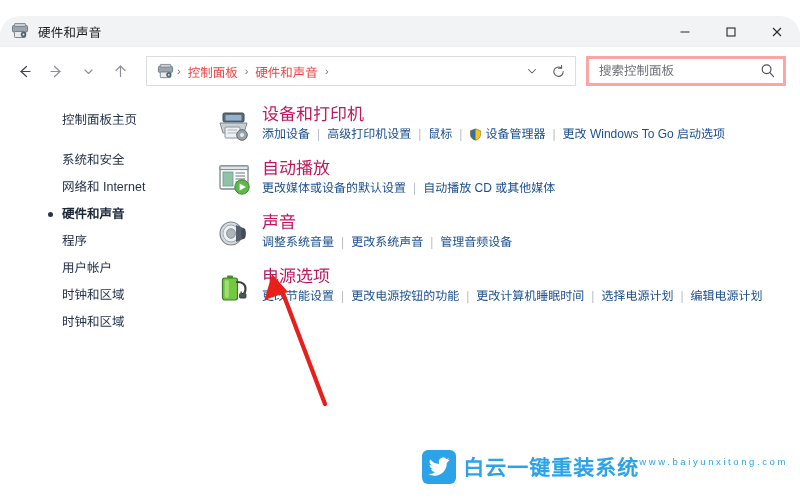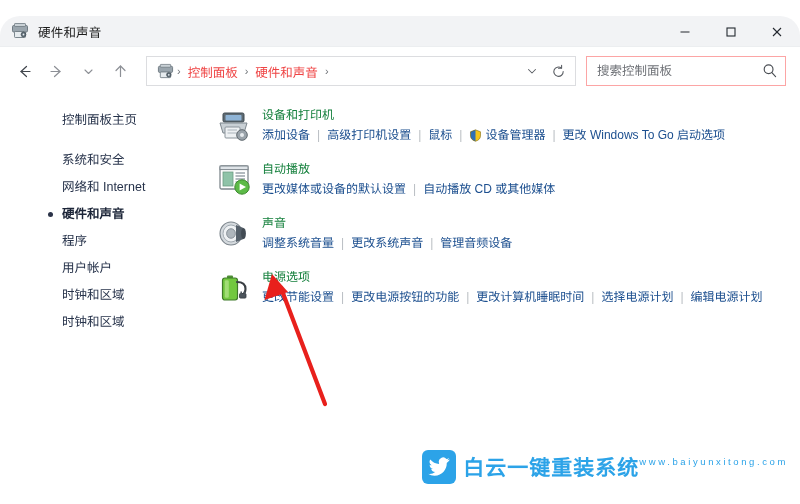--- a/index.html
+++ b/index.html
@@ -90,21 +90,21 @@
   .addr-chevron, .addr-refresh {
     width: 26px; height: 26px;
     display: flex; align-items: center; justify-content: center;
     color: #5a5e64;
   }
 
   .searchbox {
     width: 200px;
     height: 30px;
     margin-left: 10px;
-    border: 1px solid #fca5a5;
+    border: 3px solid #fca5a5;
     background: #fff;
     display: flex;
     align-items: center;
     padding: 0 6px 0 10px;
     flex: none;
   }
   .search-input {
     flex: 1 1 auto;
     border: none; outline: none;
     font-family: "Liberation Sans", sans-serif;
@@ -157,22 +157,22 @@
     margin-bottom: 14px;
   }
   .cat-icon {
     width: 38px; height: 38px;
     flex: none;
     margin: 2px 9px 0 4px;
     display: flex; align-items: center; justify-content: center;
   }
   .cat-body { padding-top: 1px; }
   .cat-title {
-    font-size: 12px;
-    color: #15803d;
+    font-size: 17px;
+    color: #be185d;
     line-height: 19px;
     margin-bottom: 2px;
     display: inline-block;
   }
   .links {
     display: flex;
     align-items: center;
     flex-wrap: wrap;
     font-size: 12px;
     line-height: 16px;

